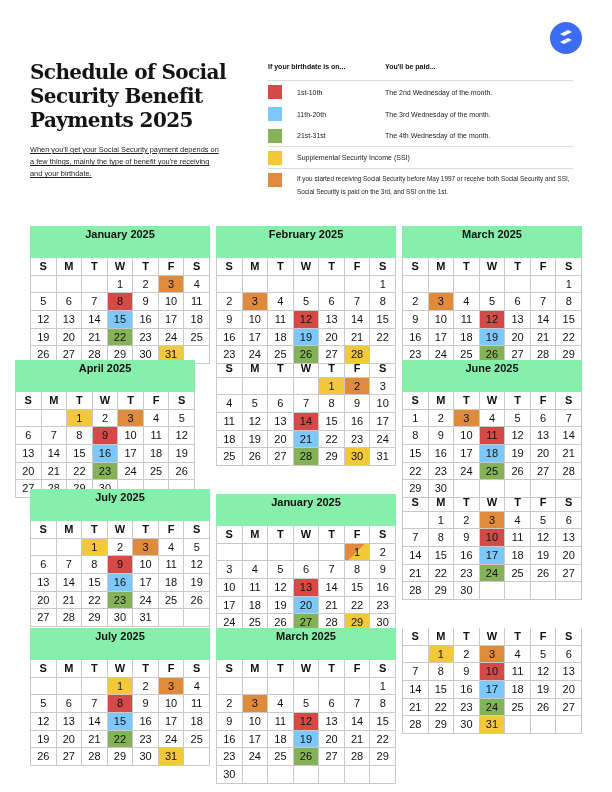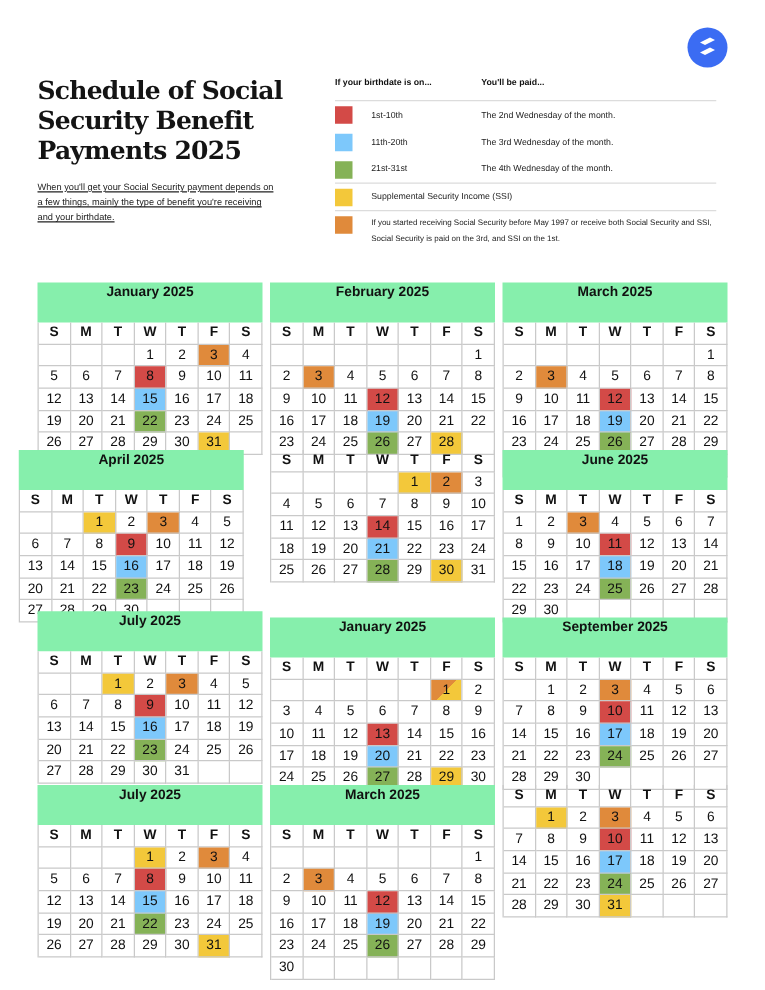--- a/index.html
+++ b/index.html
@@ -479,21 +479,20 @@
         <div class="cell">31</div>
         <div class="cell"></div>
         <div class="cell"></div>
         <div class="cell"></div>
         <div class="cell"></div>
         <div class="cell"></div>
         <div class="cell"></div>
       </div>
     </div>
     <div class="month" style="left: 402px; top: 494px;">
-      <div class="month-title">September 2025</div>
       <div class="grid">
         <div class="cell dow">S</div>
         <div class="cell dow">M</div>
         <div class="cell dow">T</div>
         <div class="cell dow">W</div>
         <div class="cell dow">T</div>
         <div class="cell dow">F</div>
         <div class="cell dow">S</div>
         <div class="cell"></div>
         <div class="cell">1</div>

